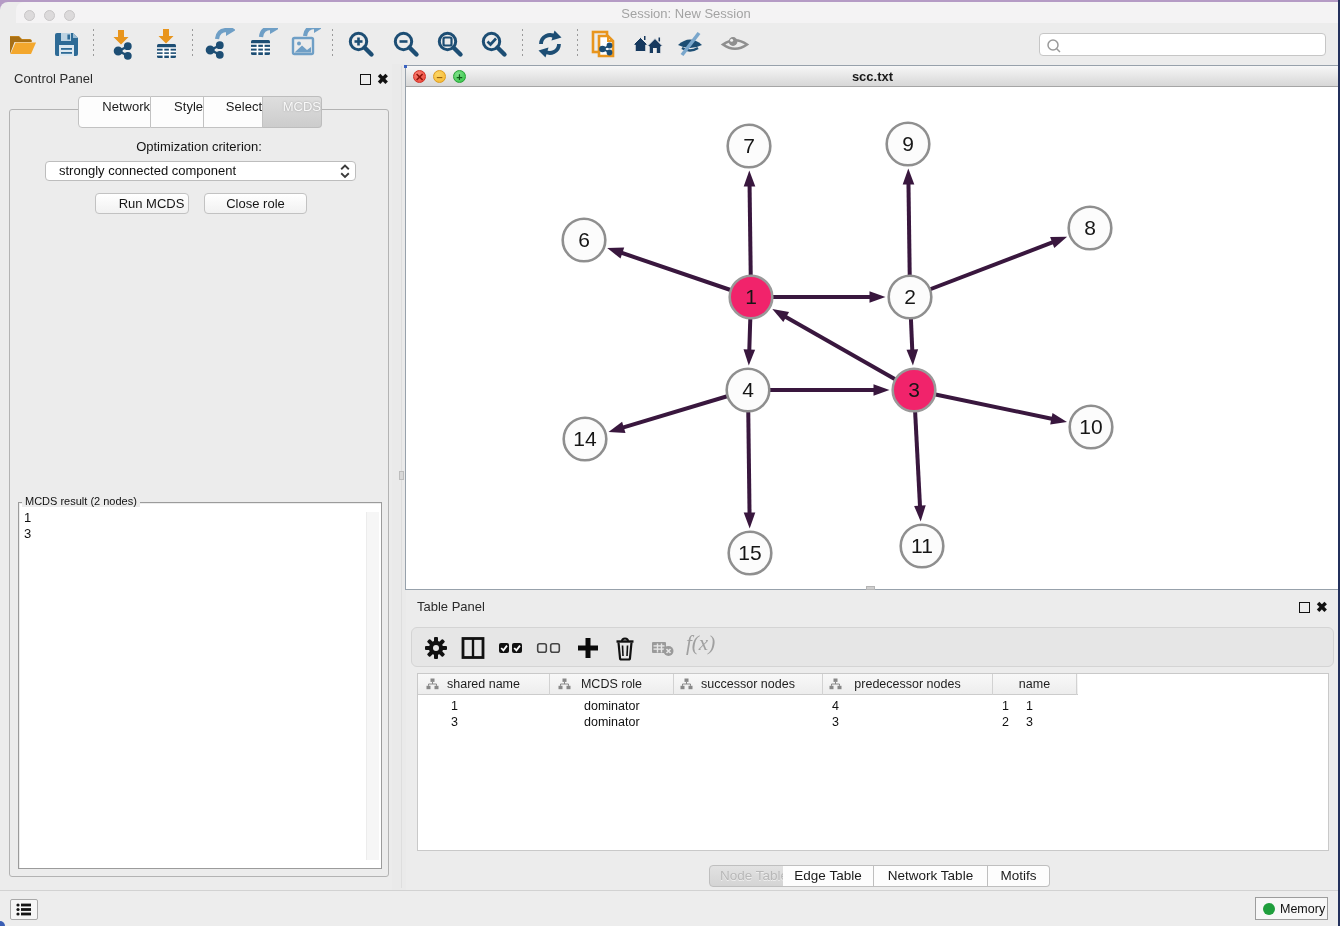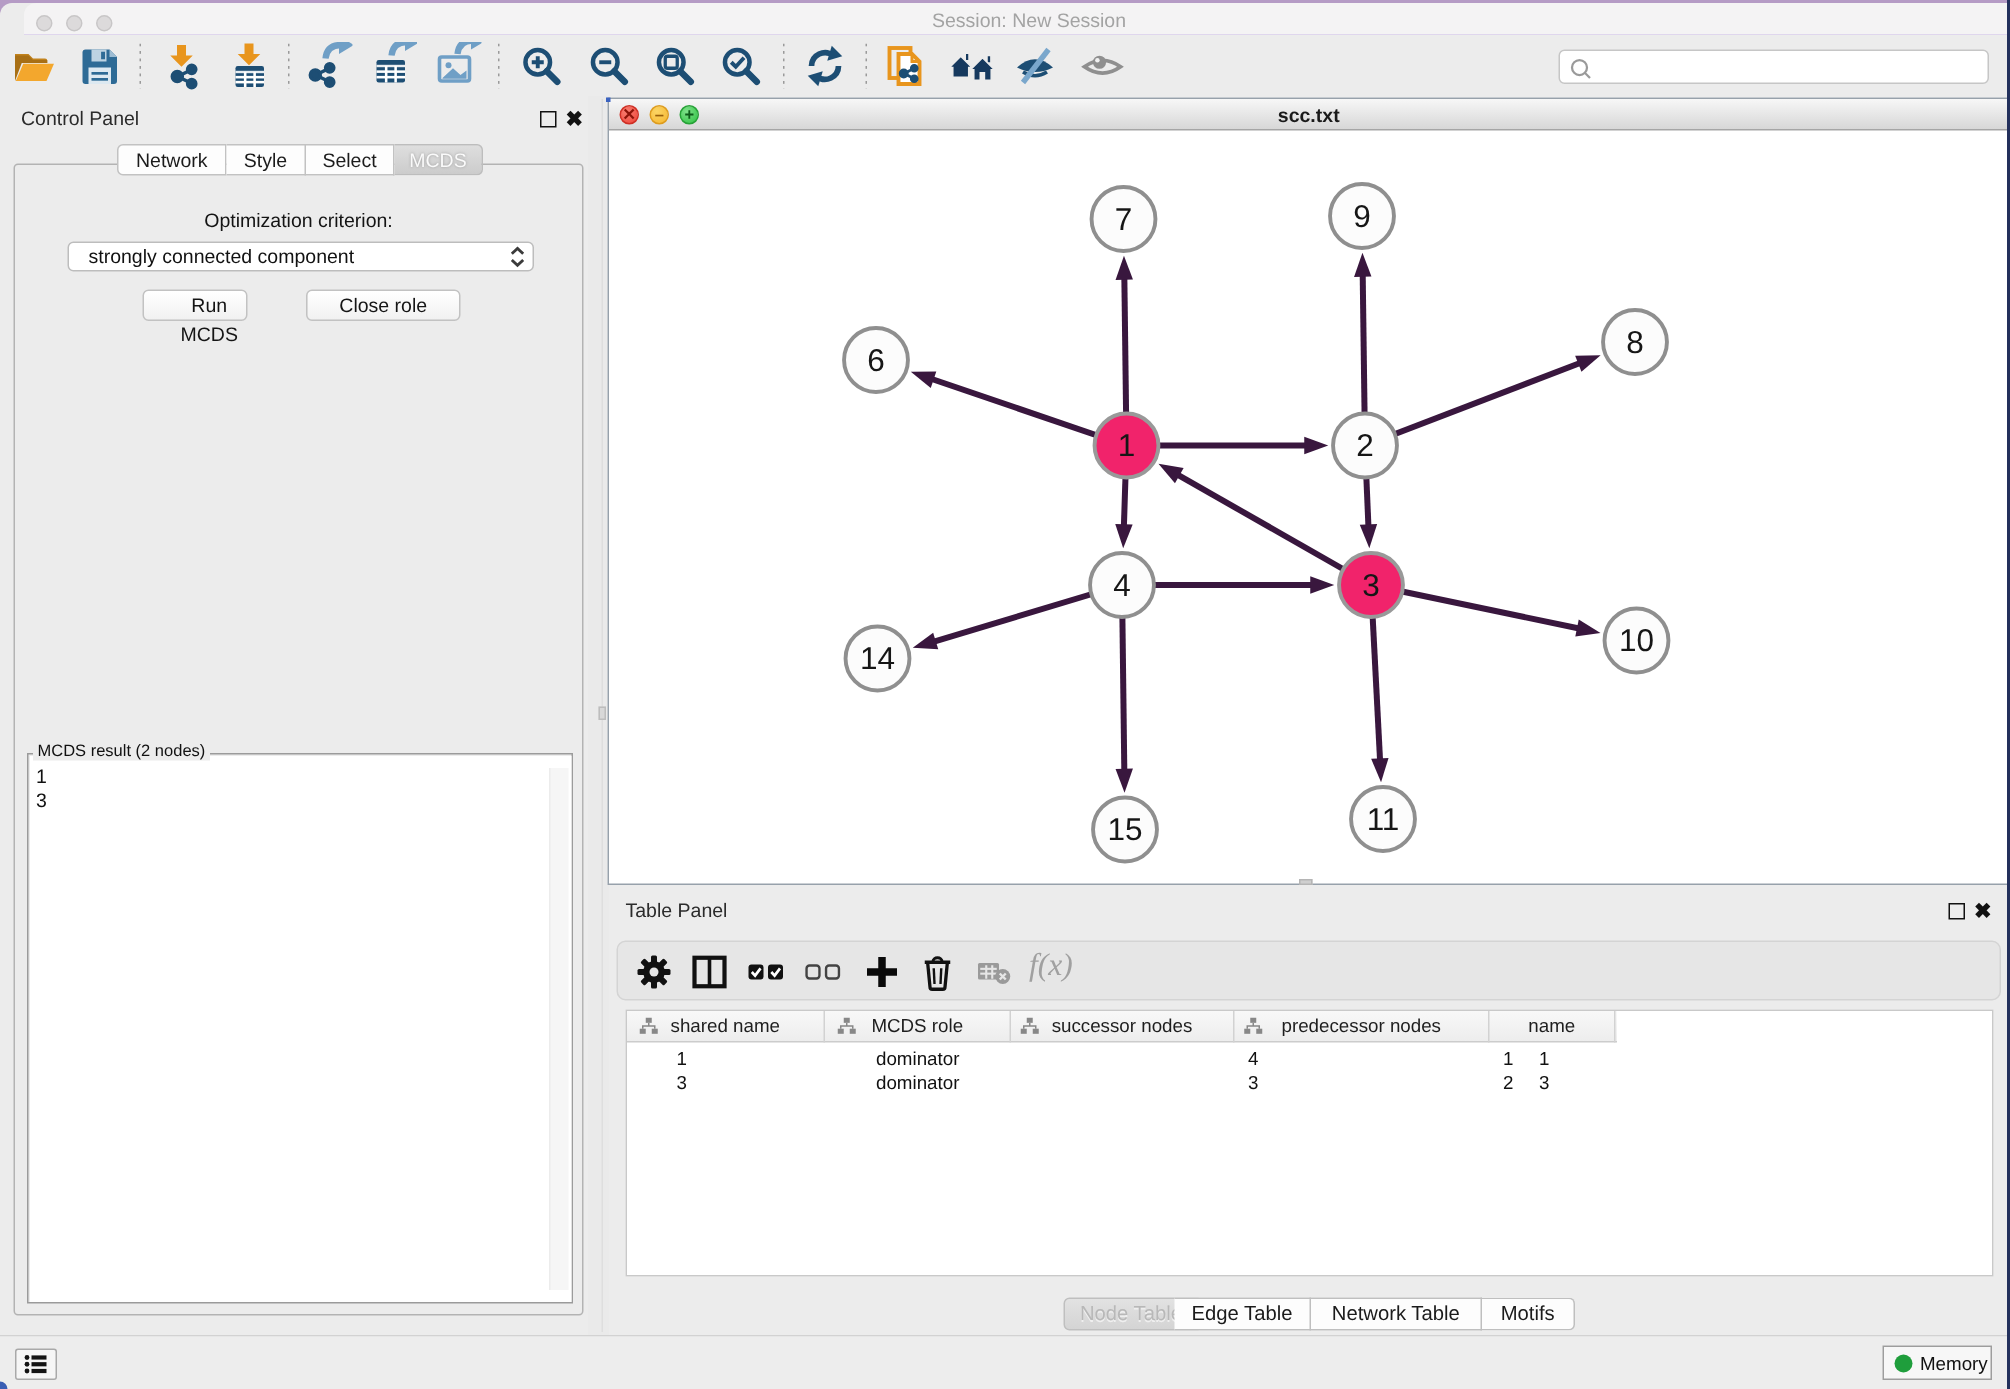--- a/index.html
+++ b/index.html
@@ -16,30 +16,30 @@
 #wtitle { top:4px; left:0; width:100%; text-align:center; font-size:13px; color:#a3a3a3; }
 
 #toolbar { left:0; top:23px; width:100%; height:41px; background:#ececec; }
 .tsep { top:6px; width:1px; height:30px; background-image:linear-gradient(#9a9a9a 35%, rgba(0,0,0,0) 0%); background-size:1px 5px; background-repeat:repeat-y; }
 
 #search { left:1039px; top:10px; width:287px; height:23px; background:#fff; border:1px solid #c6c6c6; border-radius:4px; }
 
 #cp-title { left:14px; top:71px; font-size:13px; color:#2b2b2b; }
 .winbtn-sq { width:11px; height:11px; border:1.5px solid #111; }
 .winbtn-x { font-size:14px; font-weight:bold; color:#111; line-height:11px; }
-.tab { z-index:5; top:96px; height:21px; background:#fdfdfd; border:1px solid #c2c2c2; border-left:none; font-size:13px; color:#1b1b1b; text-align:center; line-height:19px; }
+.tab { z-index:5; top:96px; height:32px; background:#fdfdfd; border:1px solid #c2c2c2; border-left:none; font-size:13px; color:#1b1b1b; text-align:right; line-height:19px; }
 #tab-net { left:78px; width:73px; border-left:1px solid #c2c2c2; border-radius:4px 0 0 4px; }
 #tab-style { left:151px; width:53px; }
 #tab-select { left:204px; width:59px; }
 #tab-mcds { left:263px; width:59px; background:linear-gradient(#dedede,#cccccc); color:#fafafa; text-shadow:0 0 2px #9a9a9a; border-radius:0 4px 4px 0; border-color:#bdbdbd; }
 #cp-panel { left:9px; top:109px; width:380px; height:768px; border:1px solid #b3b3b3; border-radius:3px; background:#ececec; }
 #opt-label { left:0; top:29px; width:100%; text-align:center; font-size:13px; color:#141414; }
 #opt-select { left:35px; top:51px; width:311px; height:20px; background:#fff; border:1px solid #bdbdbd; border-radius:4px; font-size:13px; color:#111; line-height:18px; padding-left:13px; }
 .btn { top:83px; height:21px; background:linear-gradient(#ffffff,#f1f1f1); border:1px solid #c2c2c2; border-radius:4px; font-size:13px; color:#151515; text-align:center; line-height:19px; }
-#btn-run { left:85px; width:70px;padding-left:19px; }
+#btn-run { left:85px; width:94px;padding-left:19px; }
 #btn-close { left:194px; width:103px; }
 #mcds-box { left:8px; top:392px; width:364px; height:367px; border:1px solid #9b9b9b; }
 #mcds-label { left:12px; top:385px; background:#ececec; padding:0 3px; font-size:11px; color:#111; }
 #mcds-white { left:1px; top:1px; width:361px; height:364px; background:#fff; }
 #mcds-scroll { right:2px; top:8px; width:13px; height:348px; background:#f6f6f6; border-left:1px solid #ececec; }
 
 #split-v { left:392px; top:64px; width:14px; height:826px; background:#eaeaea; }
 #split-handle { left:399px; top:471px; width:5px; height:9px; background:#d8d8d8; border:1px solid #bdbdbd; }
 
 #frame { left:405px; top:65px; width:935px; height:525px; border:1px solid #97a1ab; background:#fff; }

